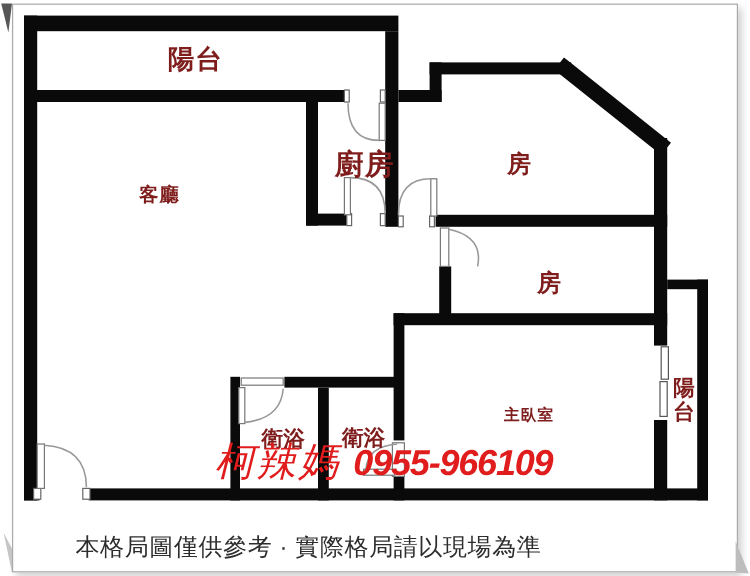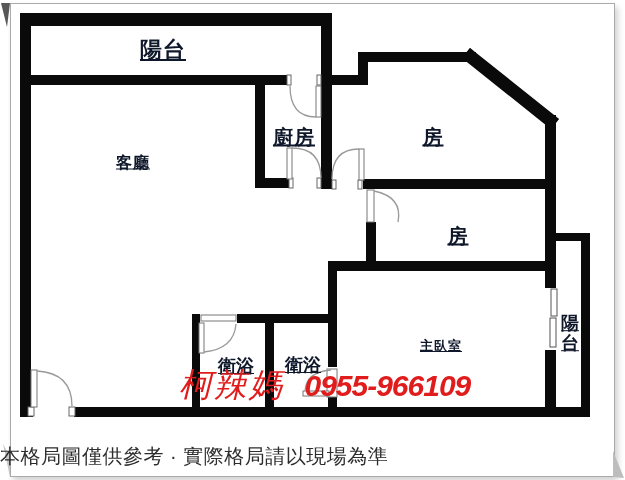--- a/index.html
+++ b/index.html
@@ -8,47 +8,47 @@
     font-family:"Liberation Sans","DejaVu Sans",sans-serif;
   }
   .photo-frame{
     position:absolute;left:10px;top:3px;width:603px;height:472px;
     background:#ffffff;border:1px solid #aaaaaa;
     box-shadow:3px 4px 6px rgba(0,0,0,0.18);
   }
   svg.plan{position:absolute;left:0;top:0;}
   .label{
     position:absolute;transform:translate(-50%,-50%);
-    font-weight:600;color:#0f172a;white-space:nowrap;letter-spacing:1px;text-decoration:underline;
+    font-weight:600;color:#7f1d1d;white-space:nowrap;letter-spacing:1px;
   }
   .lbl-balcony-top{left:163px;top:50px;font-size:22px;}
   .lbl-living{left:133px;top:163px;font-size:16px;}
-  .lbl-kitchen{left:294px;top:137px;font-size:20px;}
+  .lbl-kitchen{left:304px;top:137px;font-size:24px;}
   .lbl-room1{left:433px;top:137px;font-size:20px;}
   .lbl-room2{left:458px;top:236px;font-size:20px;}
   .lbl-master{left:441px;top:346px;font-size:13px;}
   .lbl-bath1{left:236px;top:366px;font-size:18px;letter-spacing:0;}
   .lbl-bath2{left:303px;top:365px;font-size:18px;letter-spacing:0;}
   .lbl-balcony-right{
     left:570px;top:334px;font-size:18px;letter-spacing:0;
     white-space:normal;width:20px;text-align:center;line-height:1.1;
   }
   .watermark{
     position:absolute;left:179px;top:385px;transform:translateY(-50%);
     white-space:nowrap;font-style:italic;
   }
   .watermark .wm-name{
     font-size:33px;font-weight:400;letter-spacing:2px;text-align:center;
   }
   .watermark .wm-phone{
-    font-size:30px;font-weight:800;letter-spacing:-1px;margin-left:16px;
+    font-size:30px;font-weight:800;letter-spacing:-1px;margin-left:6px;
   }
   .disclaimer{
     position:absolute;left:0;width:514px;top:456px;transform:translateY(-50%);
-    text-align:left;font-size:20px;color:#2d2d2d;letter-spacing:0.5px;
+    text-align:center;font-size:20px;color:#2d2d2d;letter-spacing:0.5px;
     font-weight:500;
   }
 </style>
 </head>
 <body>
 
 <div class="photo-frame"></div>
 
 <svg class="plan" width="625" height="480" viewBox="0 0 625 480">
 

